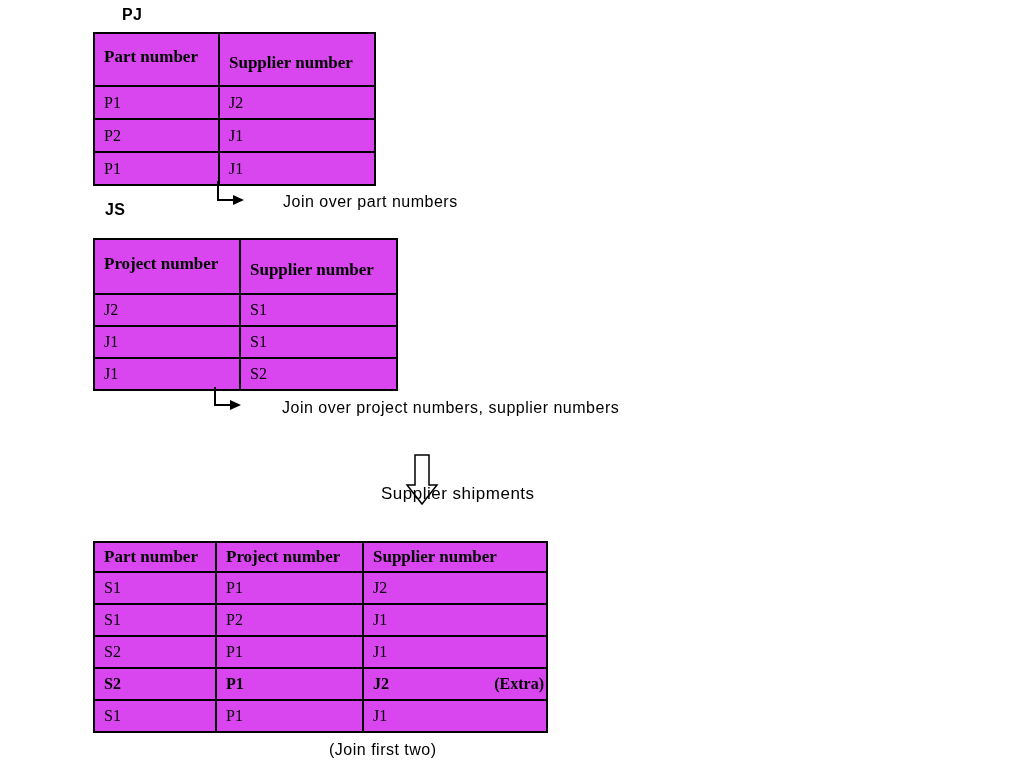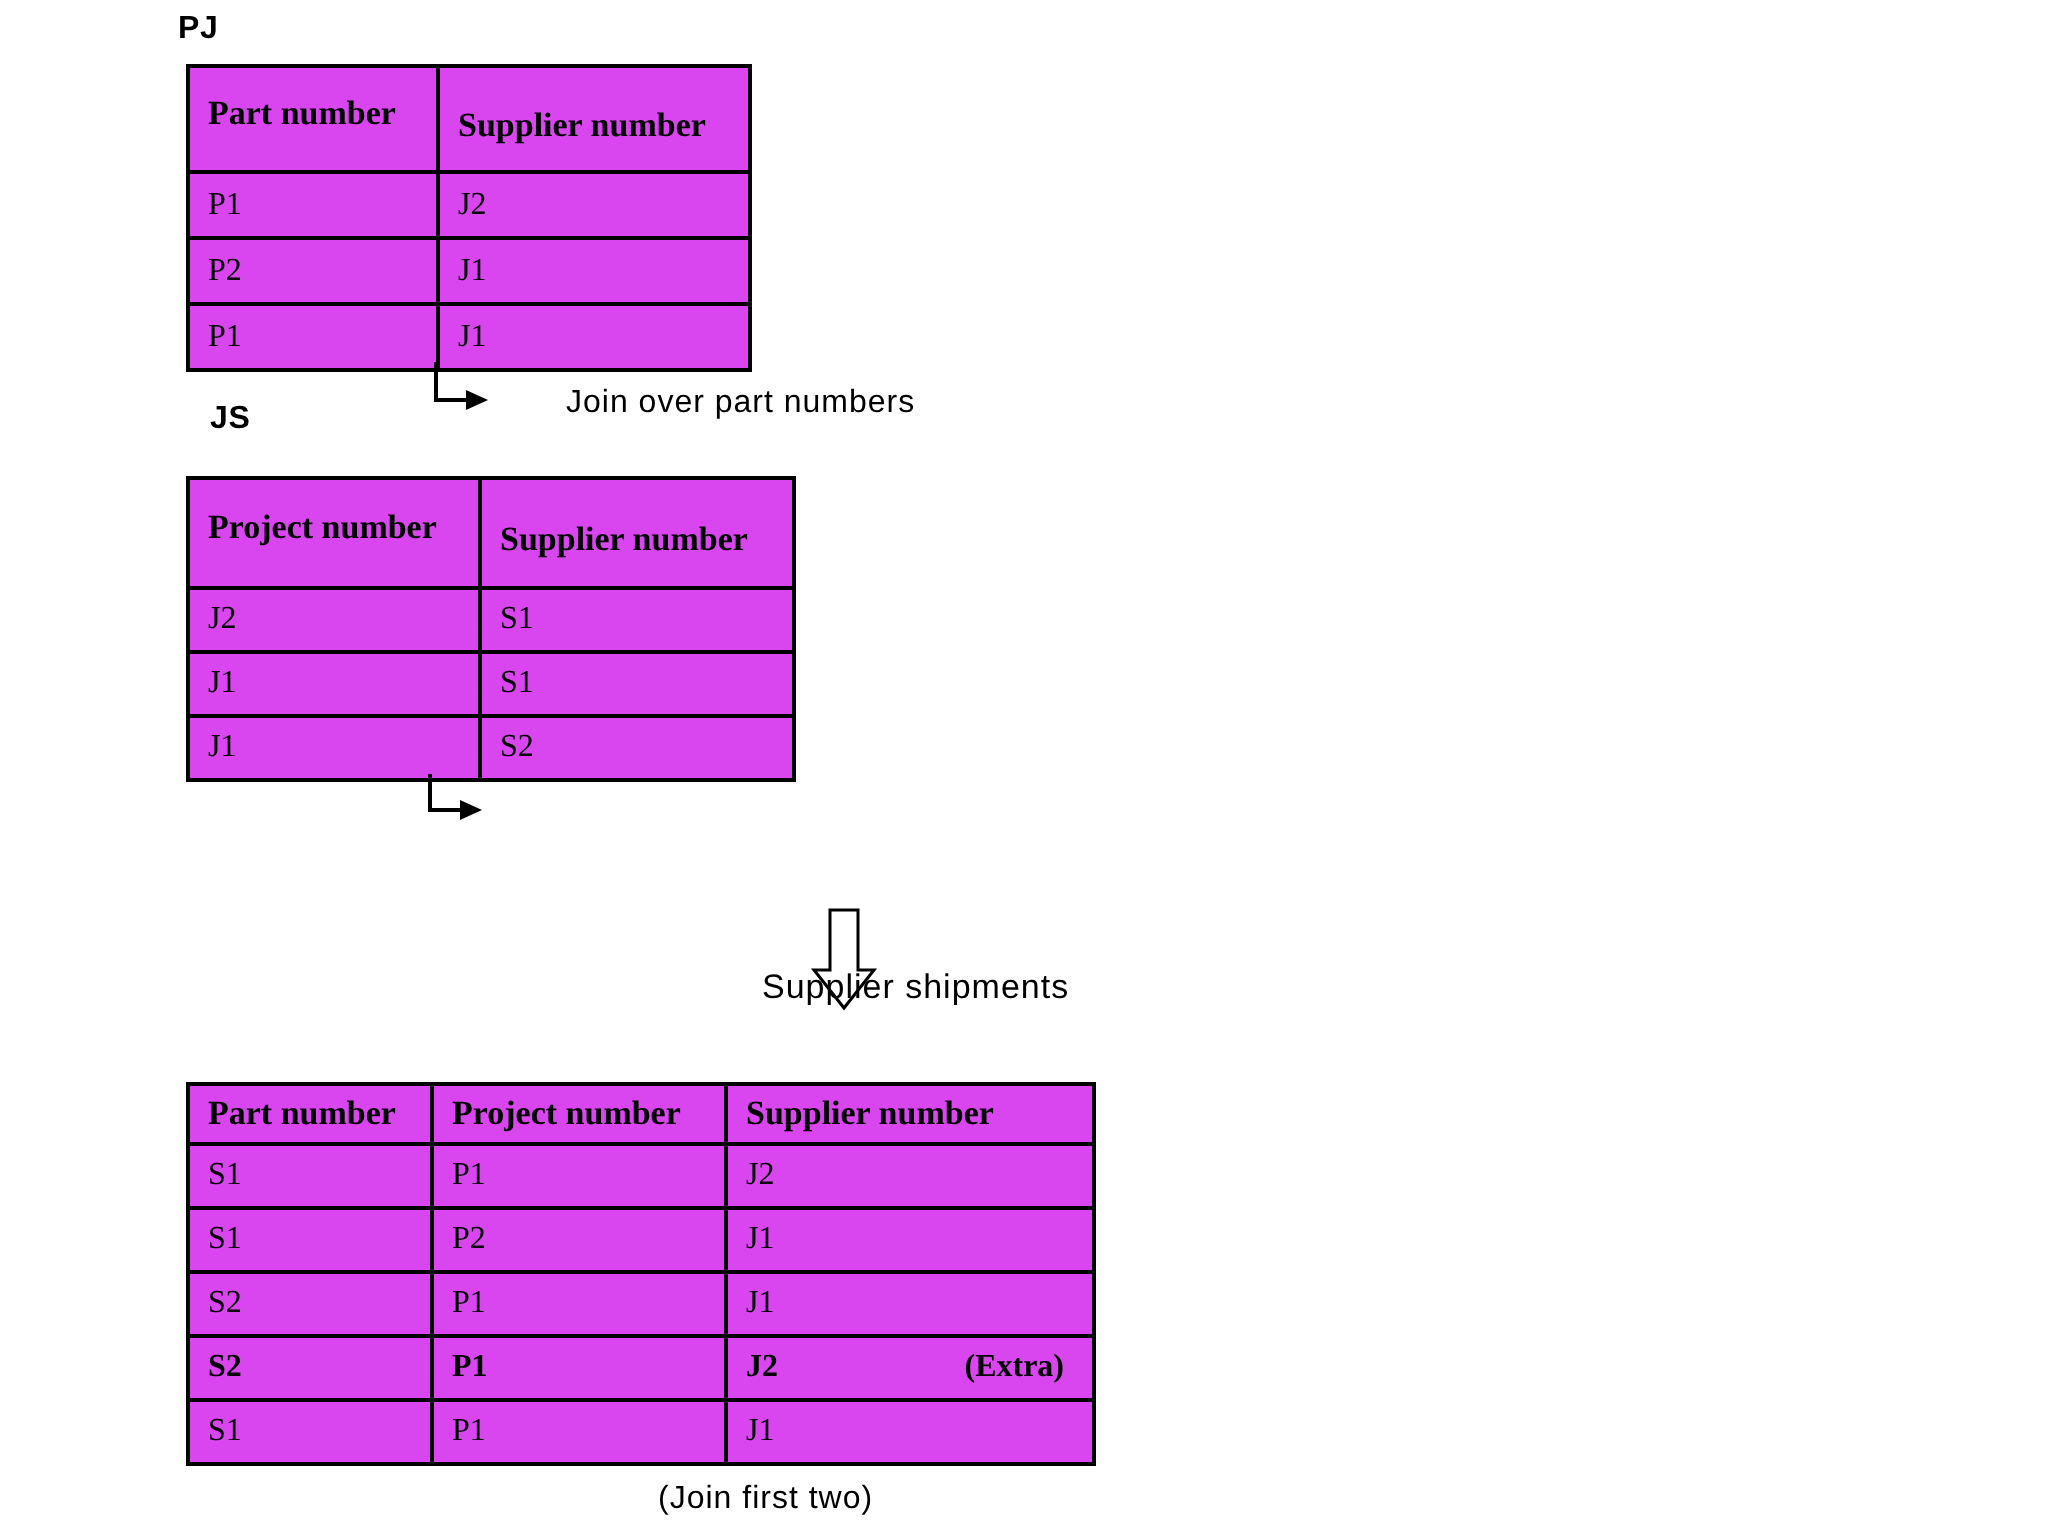--- a/index.html
+++ b/index.html
@@ -31,38 +31,38 @@
   .th-top    { vertical-align:top;    padding-top:7px; }
 
   #pj-table thead tr { height:53px; }
   #pj-table tbody tr { height:33px; }
   #js-table thead tr { height:55px; }
   #js-table tbody tr { height:32px; }
   #result-table thead tr { height:30px; }
   #result-table tbody tr { height:32px; }
 
   .bold-row td { font-weight:bold; }
-  td.cell-extra .extra-note { float:right; margin-right:14px; }
+  td.cell-extra .extra-note { float:right; margin-right:2px; }
 
   .ann {
     position:absolute; font-family:"Liberation Sans", sans-serif;
     font-size:16px; letter-spacing:0.5px; white-space:nowrap; color:#000;
     line-height:1.15;
     margin-left:24px;
   }
   .ann-big { font-size:17px; }
 
   svg.arrow { position:absolute; overflow:visible; }
 </style>
 </head>
 <body>
 
 <div class="canvas">
 
-  <div class="tbl-label" style="left:89px; top:6px;">PJ</div>
+  <div class="tbl-label" style="left:122px; top:6px;">PJ</div>
 
   <table class="tbl" id="pj-table" style="left:93px; top:32px; width:281px;">
     <colgroup>
         <col style="width:125px">
         <col style="width:156px">
       </colgroup>
     <thead>
       <tr>
         <th class="th-bottom">Part number</th>
         <th class="th-top">Supplier number</th>
@@ -116,20 +116,21 @@
           <td>J1</td>
           <td>S2</td>
         </tr>
       </tbody>
   </table>
 
   <svg class="arrow" style="left:207px; top:387px;" width="46" height="28" viewBox="0 0 46 28">
     <polyline points="8,0 8,18 23,18" fill="none" stroke="#000" stroke-width="2"></polyline>
     <polygon points="23,13 23,23 34,18" fill="#000"></polygon>
   </svg>
+  <div class="ann" style="left:258px; top:399px;">Join over project numbers, supplier numbers</div>
 
   <div class="ann ann-big" style="left:357px; top:484px;">Supplier shipments</div>
   <svg class="arrow" style="left:400px; top:452px;" width="44" height="56" viewBox="0 0 44 56">
     <path d="M15 3 L29 3 L29 33 L37 33 L22 52 L7 33 L15 33 Z" fill="none" stroke="#000" stroke-width="1.5"></path>
   </svg>
 
   <table class="tbl" id="result-table" style="left:93px; top:541px; width:453px;">
     <colgroup>
         <col style="width:122px">
         <col style="width:147px">

